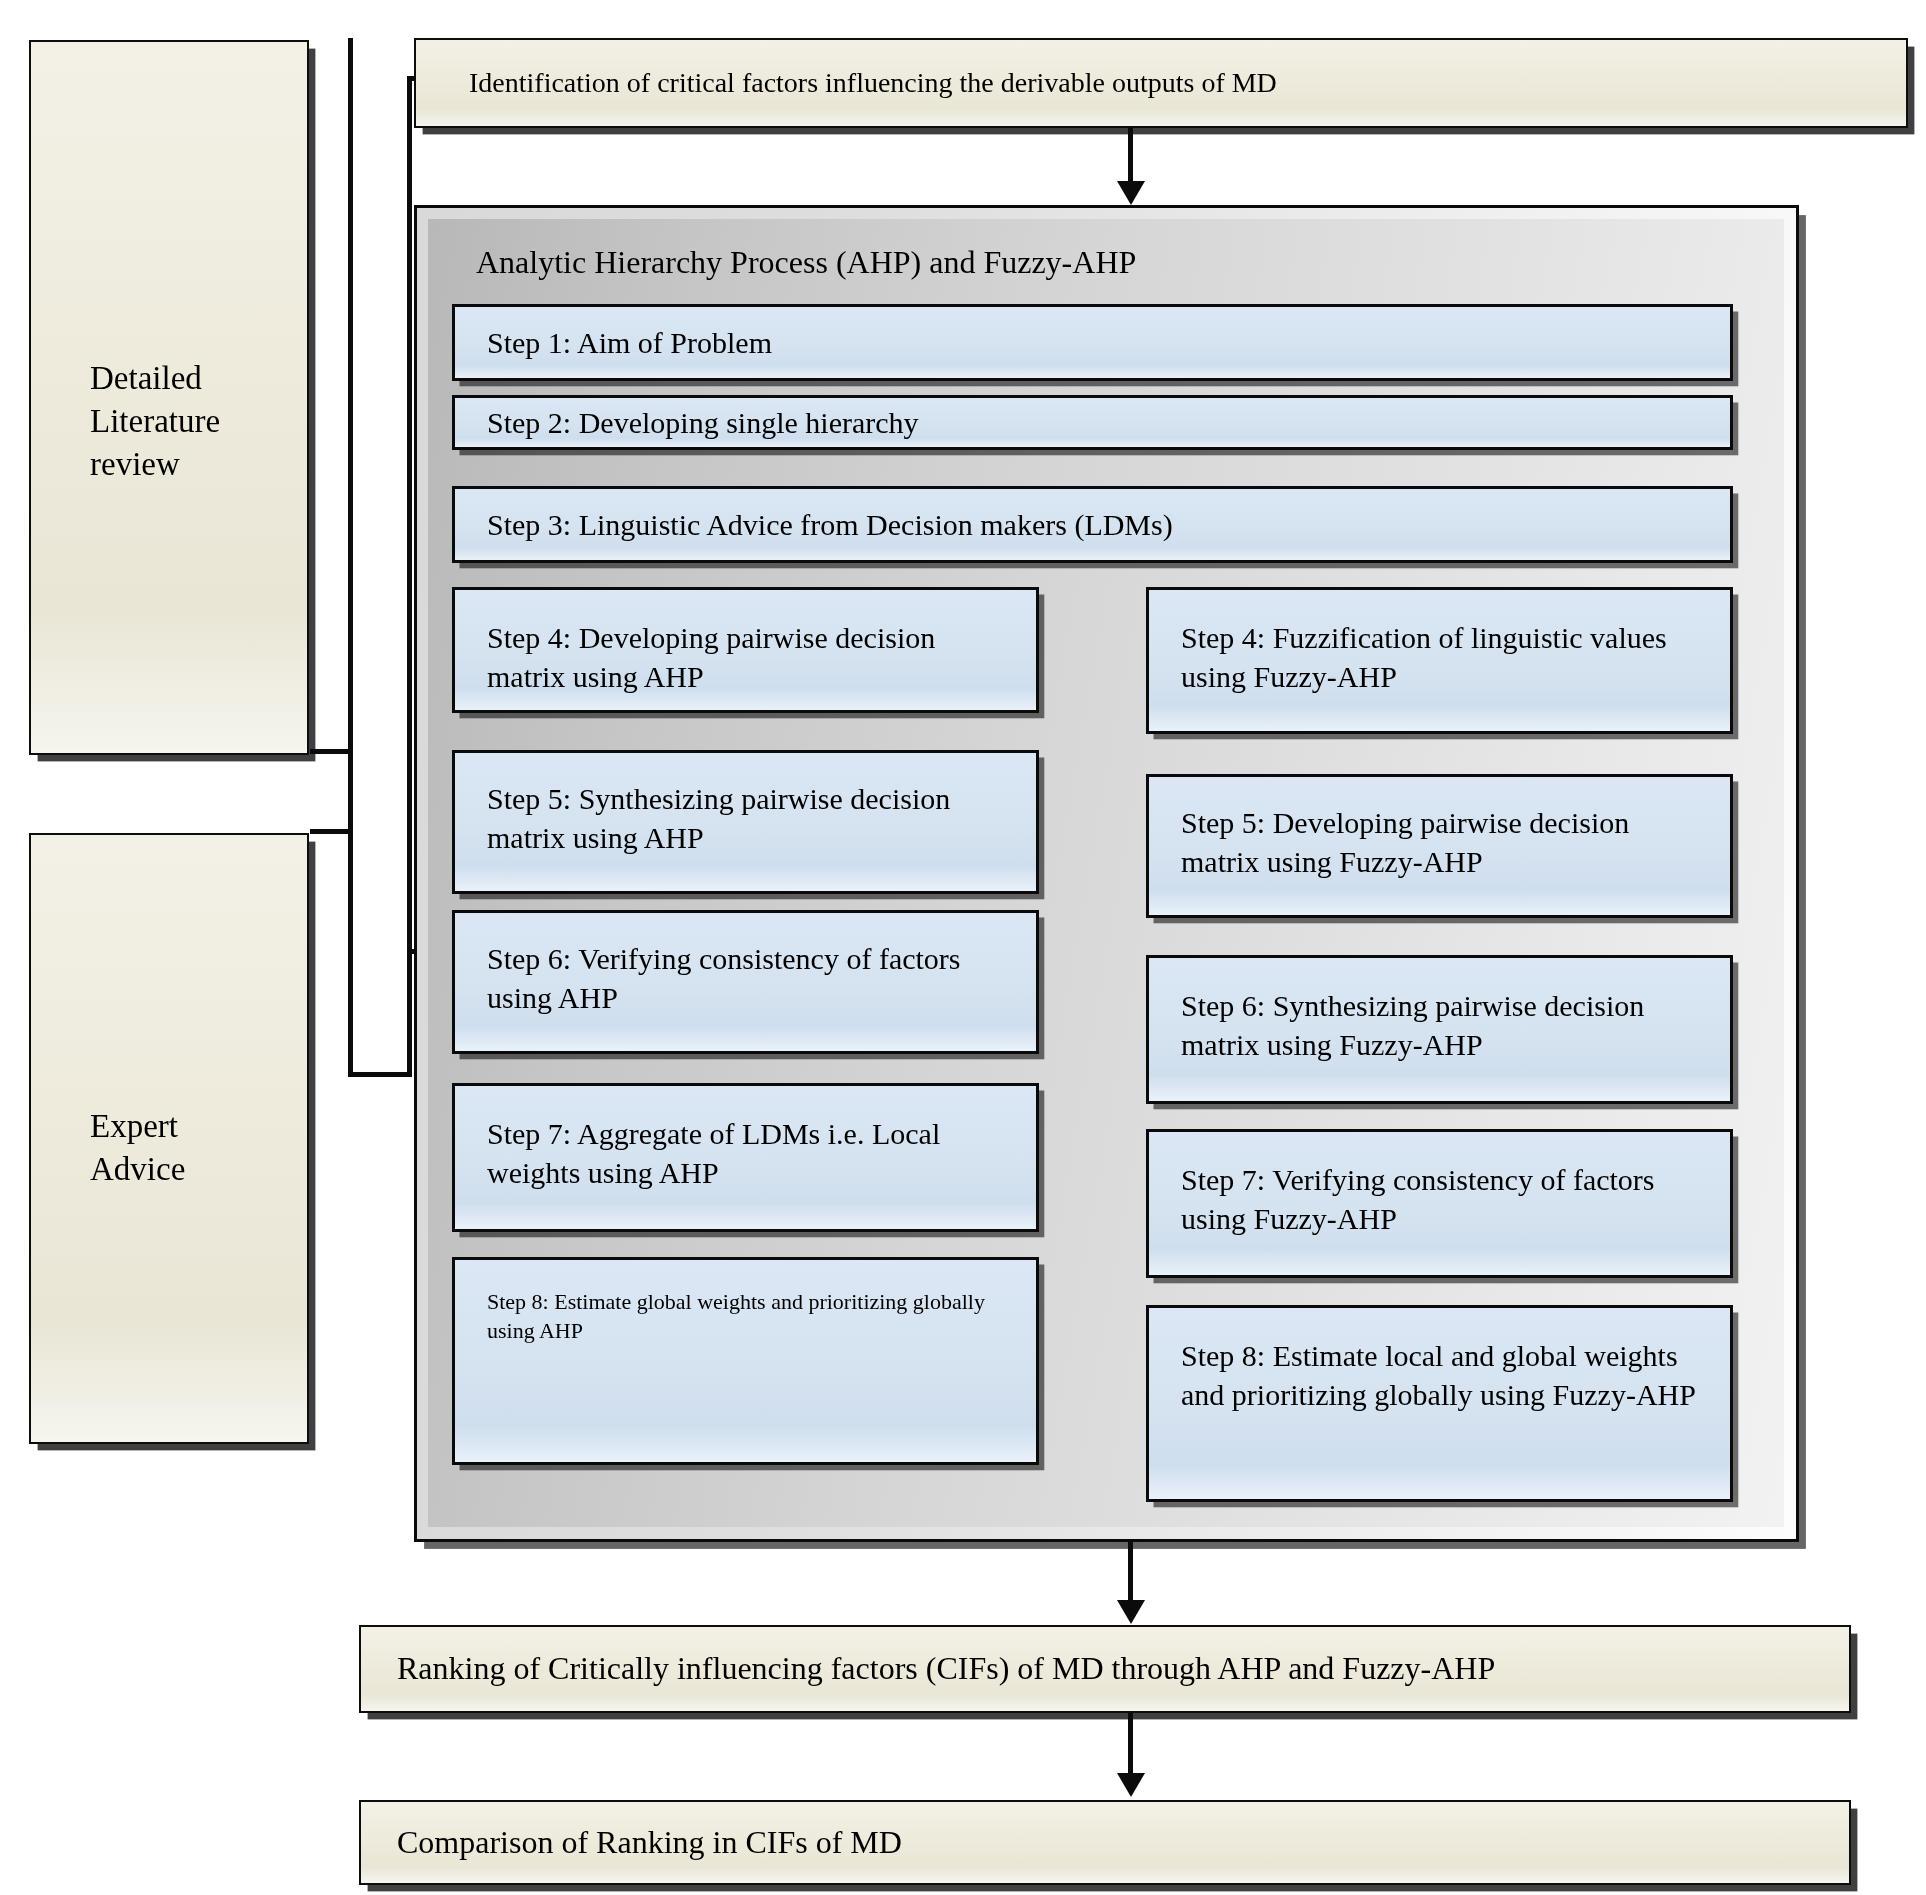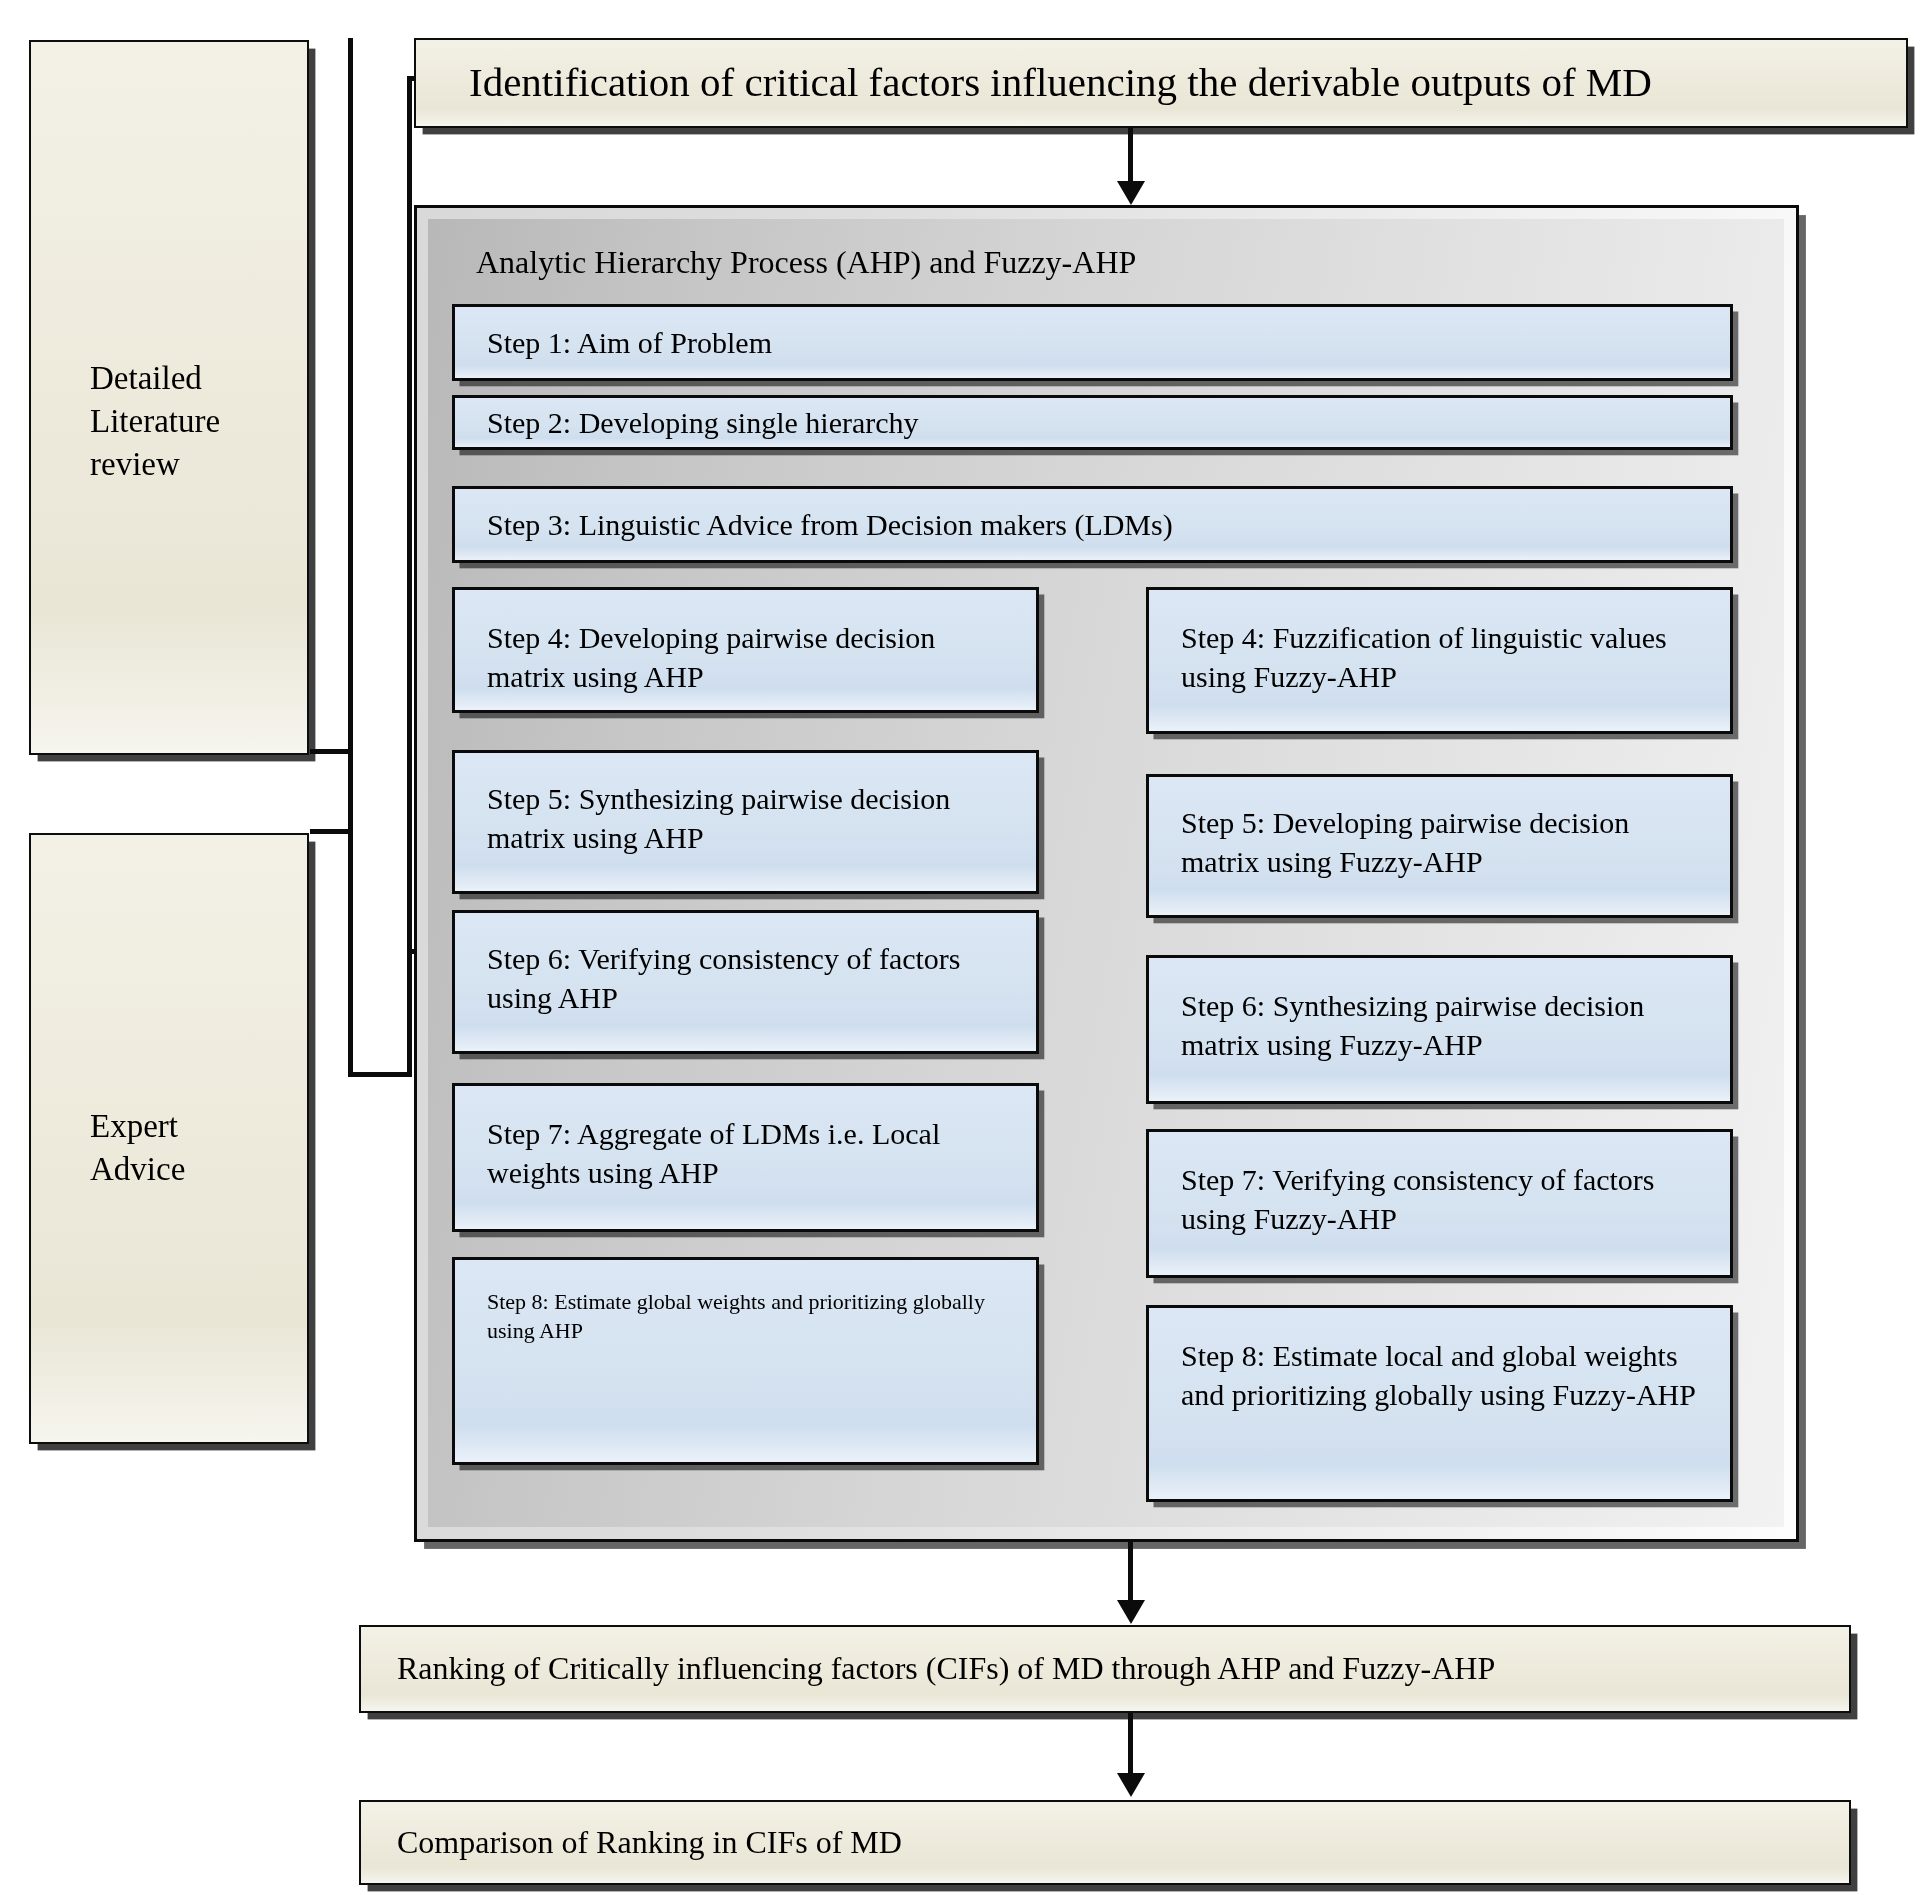--- a/index.html
+++ b/index.html
@@ -78,21 +78,21 @@
 
   <div class="vline" style="left:407px;top:76px;width:4.8px;height:1000px;"></div>
 
   <div class="hline" style="left:407px;top:76px;width:136px;height:4.8px;"></div>
   <div class="arrow-right" style="left:540px;top:65px;"></div>
 
   <div class="hline" style="left:407px;top:949px;width:136px;height:4.8px;"></div>
   <div class="arrow-right" style="left:540px;top:938px;"></div>
 
   <div class="box cream" style="left:414px;top:38px;width:1494px;height:90px;">
-    <div class="txt" style="left:53px;top:0;right:4px;height:100%;display:flex;align-items:center;font-size:41px;">Identification of critical factors influencing the derivable outputs of MD</div>
+    <div class="txt" style="left:53px;top:0;right:4px;height:100%;display:flex;align-items:center;font-size:28px;">Identification of critical factors influencing the derivable outputs of MD</div>
   </div>
 
   <div class="vline" style="left:1128px;top:128px;width:4.8px;height:56px;"></div>
   <div class="arrow-down" style="left:1117px;top:181px;"></div>
 
   <div class="box outer-ahp" style="left:414px;top:205px;width:1385px;height:1337px;">
 
     <div class="inner-gray" style="left:10.7px;top:10.7px;width:1356px;height:1308px;"></div>
 
     <div class="txt" style="left:59px;top:34px;font-size:32px;">Analytic Hierarchy Process (AHP) and Fuzzy-AHP</div>

